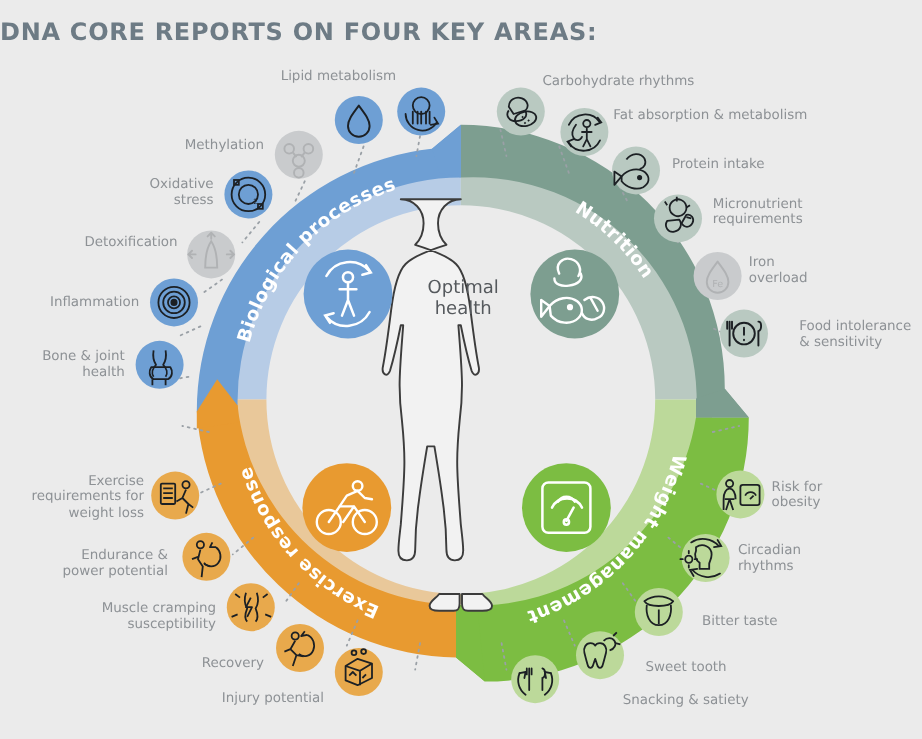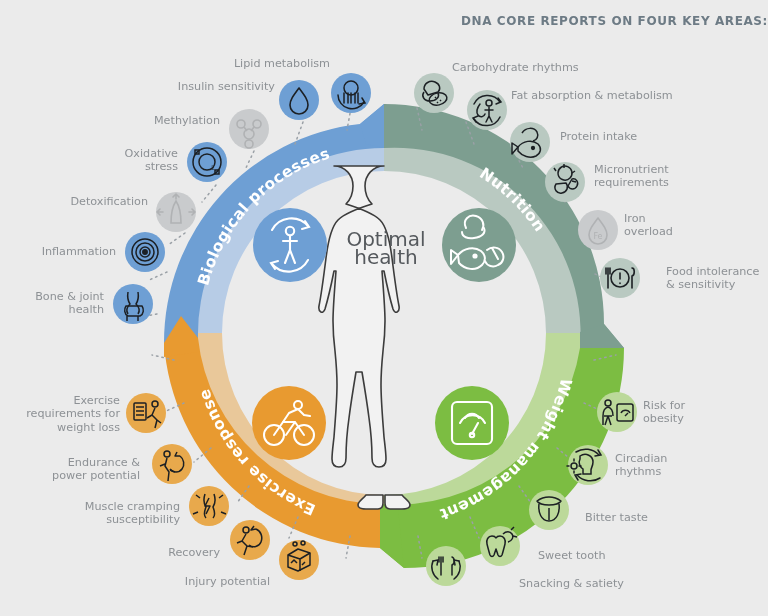--- a/index.html
+++ b/index.html
@@ -18,22 +18,22 @@
     position: absolute;
     inset: 0;
     width: 768px;
     height: 616px;
   }
   .page-title {
     position: absolute;
     top: 14px;
     left: 0;
     width: 768px;
-    text-align: right;
-    font-size: 12px;
+    text-align: left;
+    font-size: 20px;
     font-weight: bold;
     letter-spacing: 0.6px;
     color: #6d7b85;
     font-family: "DejaVu Sans", "Liberation Sans", sans-serif;
   }
   svg.stage {
     position: absolute;
     left: 0;
     top: 0;
     width: 768px;
@@ -49,21 +49,21 @@
   }
   .lbl.r { text-align: right; }
   .lbl.l { text-align: left; }
   .center-text {
     position: absolute;
     left: 336px;
     top: 230px;
     width: 100px;
     text-align: center;
     color: #55595d;
-    font-size: 20px;
+    font-size: 15px;
     line-height: 18px;
     font-family: "DejaVu Sans", "Liberation Sans", sans-serif;
   }
   .quad-label {
     font-size: 15.5px;
     font-weight: bold;
     fill: #ffffff;
     letter-spacing: 0.4px;
     font-family: "DejaVu Sans", "Liberation Sans", sans-serif;
   }
@@ -476,21 +476,20 @@
         <path d="M288,555 l10,-6 12,4 0,12 -12,6 -10,-4 Z"></path>
         <path d="M288,555 l12,4 0,12 M300,559 l10,-6"></path>
         <path d="M291,563 l3,-3 3,3 M302,565 l3,-3"></path>
         <circle cx="295" cy="544" r="2"></circle>
           <circle cx="303" cy="543" r="2"></circle>
       </g>
     </g>
   </svg>
 
   <div class="lbl r" style="left:110px; top:57px; width:220px;">Lipid metabolism</div>
-  <div class="lbl r" style="left:60px; top:80px; width:215px;">Insulin sensitivity</div>
   <div class="lbl r" style="left:30px; top:114px; width:190px;">Methylation</div>
   <div class="lbl r" style="left:0px; top:147px; width:178px;">Oxidative
 stress</div>
   <div class="lbl r" style="left:0px; top:195px; width:148px;">Detoxification</div>
   <div class="lbl r" style="left:0px; top:245px; width:116px;">Inflammation</div>
   <div class="lbl r" style="left:0px; top:290px; width:104px;">Bone &amp; joint
 health</div>
 
   <div class="lbl l" style="left:452px; top:61px; width:200px;">Carbohydrate rhythms</div>
   <div class="lbl l" style="left:511px; top:89px; width:230px;">Fat absorption &amp; metabolism</div>

